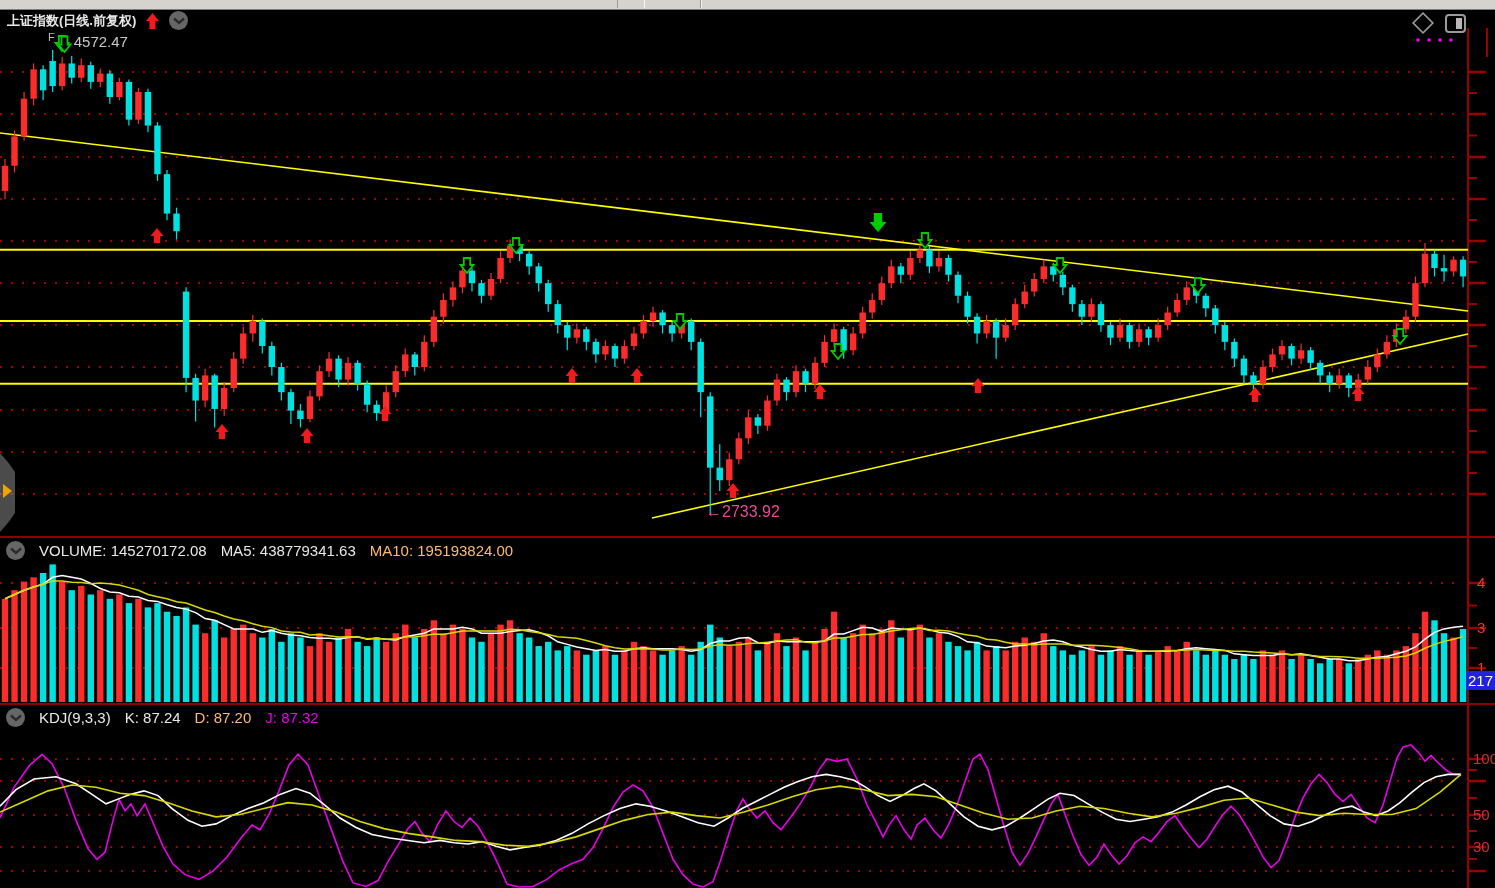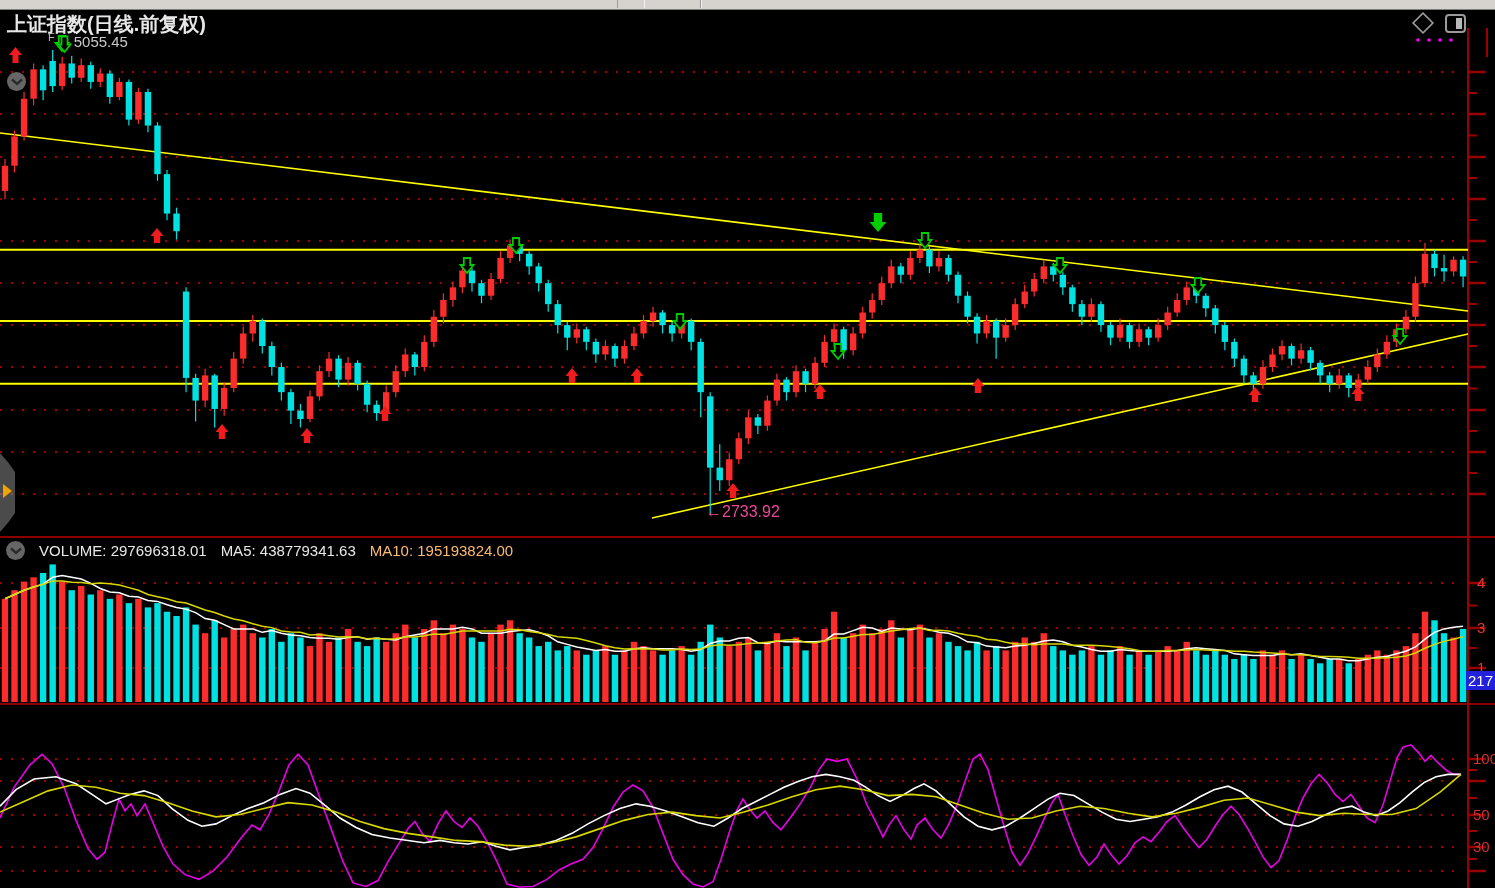--- a/index.html
+++ b/index.html
@@ -7,22 +7,22 @@
           font-family:"Liberation Sans","DejaVu Sans",sans-serif;}
   
   #topstrip{position:absolute;left:0;top:0;width:1495px;height:9px;background:#d6d3ce;
             border-bottom:1px solid #7e7e7e;}
   #topstrip .seg{position:absolute;top:0;height:8px;border-left:1px solid #9a9a9a;border-right:1px solid #f4f4f4;}
   
   .hdr{position:absolute;display:flex;align-items:center;gap:14px;font-size:15px;white-space:nowrap;}
   .circle-btn{width:19px;height:19px;border-radius:50%;background:#666;display:inline-flex;
               align-items:center;justify-content:center;flex:0 0 auto;}
   .circle-btn svg{display:block}
-  #main-title{position:absolute;left:7px;top:11px;display:flex;align-items:flex-start;gap:8px;
-              color:#e8e8e8;font-size:20px;font-weight:bold;flex-direction:column;}
+  #main-title{position:absolute;left:7px;top:11px;display:flex;align-items:center;gap:8px;
+              color:#e8e8e8;font-size:13px;font-weight:bold;}
   .w{color:#e8e8e8}.y{color:#fdba74}.m{color:#e800e8}
   #high-label{position:absolute;left:48px;top:33px;color:#c8c8c8;font-size:15px;display:flex;align-items:flex-start;gap:2px;}
   #high-label .fmark{font-size:11px;color:#bdbdbd;margin-top:-2px}
   #low-label{position:absolute;left:706px;top:503px;color:#ec4899;font-size:16px;}
   
   .axlbl{position:absolute;font-size:15px;color:#e8392e;}
   .axlbl.k{color:#cc3333}
   #vol-badge{position:absolute;left:1466px;top:671px;width:29px;height:19px;background:#2222dd;
              color:#fff;font-size:15px;line-height:19px;padding-left:2px;overflow:hidden;}
   
@@ -614,21 +614,21 @@
           <polyline points="1,1.5 6,6 11,1.5" fill="none" stroke="#2b2b2b" stroke-width="2.4"></polyline>
         </svg>
     </span>
   </div>
 
   <div id="high-label">
     <span class="fmark">F</span>
     <svg width="15" height="18" style="margin-top:2px">
       <path d="M7.5 17 L1.5 9.5 H4.5 V1.5 H10.5 V9.5 H13.5 Z" fill="#000" stroke="#00cc00" stroke-width="1.8"></path>
     </svg>
-    <span>5055.45</span>
+    <span>4572.47</span>
   </div>
   <div id="low-label">←2733.92</div>
 
   <div id="tr-icons">
     <svg class="lay" width="60" height="34">
       <rect x="6" y="6" width="14" height="14" fill="none" stroke="#9a9a9a" stroke-width="1.6" transform="rotate(45 13 13)"></rect>
       <rect x="36" y="5" width="19" height="17" rx="3" fill="none" stroke="#9a9a9a" stroke-width="2"></rect>
       <rect x="46" y="8" width="6" height="11" fill="#b8b8b8"></rect>
       <circle cx="8" cy="30" r="1.8" fill="#ff00ff"></circle>
       <circle cx="19" cy="30" r="1.8" fill="#ff00ff"></circle>
@@ -641,27 +641,38 @@
     <div class="tri"></div>
   </div>
 
   <div class="hdr" style="left:6px;top:541px;">
     <span class="circle-btn">
       <svg width="12" height="8">
           <polyline points="1,1.5 6,6 11,1.5" fill="none" stroke="#2b2b2b" stroke-width="2.4"></polyline>
         </svg>
     </span>
     <span class="w"><span>VOLUME:</span>
-      <span>297696318.01</span></span>
+      <span>145270172.08</span></span>
     <span class="w"><span>MA5:</span>
       <span>438779341.63</span></span>
     <span class="y"><span>MA10:</span>
       <span>195193824.00</span></span>
   </div>
 
+  <div class="hdr" style="left:6px;top:708px;">
+    <span class="circle-btn">
+      <svg width="12" height="8">
+          <polyline points="1,1.5 6,6 11,1.5" fill="none" stroke="#2b2b2b" stroke-width="2.4"></polyline>
+        </svg>
+    </span>
+    <span class="w">KDJ(9,3,3)</span>
+    <span class="w">K: 87.24</span>
+    <span class="y">D: 87.20</span>
+    <span class="m">J: 87.32</span>
+  </div>
 
   <div id="axis-labels">
       <div class="axlbl " style="left: 1477px; top: 574px;">4</div>
       <div class="axlbl " style="left: 1477px; top: 619px;">3</div>
       <div class="axlbl " style="left: 1477px; top: 659px;">1</div>
       <div class="axlbl k" style="left: 1473px; top: 750px;">100</div>
       <div class="axlbl k" style="left: 1504px; top: 772px; margin-left: 15px;">80</div>
       <div class="axlbl k" style="left: 1473px; top: 806px;">50</div>
       <div class="axlbl k" style="left: 1473px; top: 838px;">30</div>
     </div>

